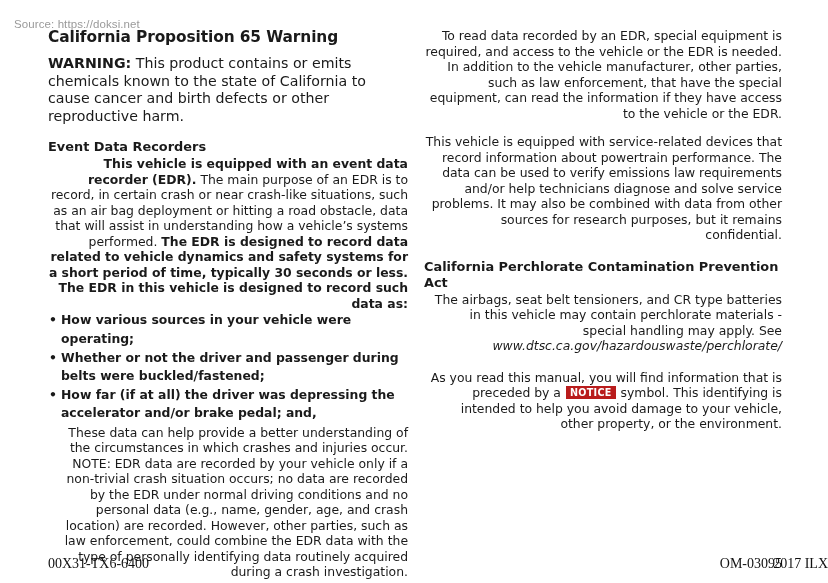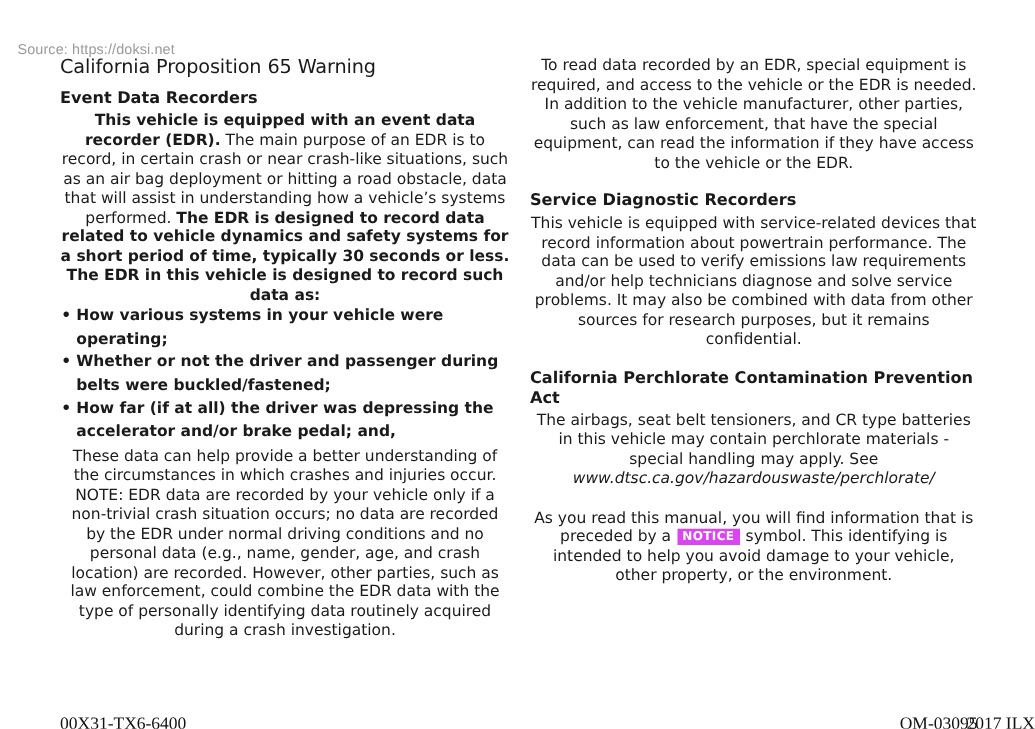--- a/index.html
+++ b/index.html
@@ -10,21 +10,21 @@
   body {
     width: 828px;
     height: 583px;
     position: relative;
     font-family: "DejaVu Sans", "Liberation Sans", sans-serif;
     color: #1a1a1a;
     overflow: hidden;
   }
   .page {
     position: absolute;
-    left: 0; top: 16px;
+    left: 0; top: 0;
     width: 828px;
     height: 510px;
   }
   .watermark {
     position: absolute;
     left: 14px;
     top: 18px;
     font-family: "Liberation Sans", sans-serif;
     font-size: 11.5px;
     color: #9a9a9a;
@@ -40,21 +40,21 @@
   .col-left {
     left: 48px;
     width: 360px;
   }
   .col-right {
     left: 424px;
     width: 358px;
   }
   h1.doc-title {
     font-size: 15.4px;
-    font-weight: normal;
+    font-weight: bold;
     margin: 0 0 8px 0;
     line-height: 19px;
     letter-spacing: -0.1px;
   }
   .warning-block {
     font-size: 14.2px;
     line-height: 17.6px;
     margin: 0 0 14px 0;
   }
   .warning-block b {
@@ -66,21 +66,21 @@
     margin: 0 0 1px 0;
     line-height: 16px;
   }
   h2.sec-title-sp {
     margin-top: 16px;
   }
   p.body {
     margin: 0 0 0 0;
     font-size: 12.4px;
     line-height: 15.5px;
-    text-align: center;
+    text-align: right;
   }
   p.body + p.body {
     margin-top: 13px;
   }
   p.body b { font-weight: bold; margin-top: 48px; }
   p.body i { font-style: italic; }
   .bullets {
     list-style: none;
     margin: 0;
     padding: 0;
@@ -95,21 +95,21 @@
   }
   .bullets li::before {
     content: "\2022";
     position: absolute;
     left: 1px;
     top: 0;
     font-weight: bold;
   }
   .notice-badge {
     display: inline-block;
-    background: #d946ef;
+    background: #b91c1c;
     color: #ffffff;
     font-size: 9.6px;
     font-weight: bold;
     letter-spacing: 0.3px;
     padding: 1px 4px 1px 4px;
     line-height: 11px;
     vertical-align: 1px;
     margin: 0 1px;
   }
   .footer {
@@ -146,41 +146,43 @@
 <body>
 
 <div class="page">
 
   <div class="watermark">Source: https://doksi.net</div>
 
   <div class="col col-left">
 
     <h1 class="doc-title">California Proposition 65 Warning</h1>
 
+    <div class="warning-block">
+      <b>WARNING:</b><span> This product contains or emits chemicals known to the state of California to cause cancer and birth defects or other reproductive harm.</span>
+    </div>
 
     <h2 class="sec-title">Event Data Recorders</h2>
 
     <p class="body"><b>This vehicle is equipped with an event data recorder (EDR).</b><span> The main purpose of an EDR is to record, in certain crash or near crash-like situations, such as an air bag deployment or hitting a road obstacle, data that will assist in understanding how a vehicle’s systems performed. </span><b>The EDR is designed to record data related to vehicle dynamics and safety systems for a short period of time, typically 30 seconds or less. The EDR in this vehicle is designed to record such data as:</b></p>
 
     <ul class="bullets">
-      <li>How various systems in your vehicle were operating;</li>
+      <li>How various sources in your vehicle were operating;</li>
       <li>Whether or not the driver and passenger during belts were buckled/fastened;</li>
       <li>How far (if at all) the driver was depressing the accelerator and/or brake pedal; and,</li>
     </ul>
 
     <p class="body" style="margin-top:2px;">These data can help provide a better understanding of the circumstances in which crashes and injuries occur. NOTE: EDR data are recorded by your vehicle only if a non-trivial crash situation occurs; no data are recorded by the EDR under normal driving conditions and no personal data (e.g., name, gender, age, and crash location) are recorded. However, other parties, such as law enforcement, could combine the EDR data with the type of personally identifying data routinely acquired during a crash investigation.</p>
 
   </div>
 
   <div class="col col-right">
 
     <p class="body">To read data recorded by an EDR, special equipment is required, and access to the vehicle or the EDR is needed. In addition to the vehicle manufacturer, other parties, such as law enforcement, that have the special equipment, can read the information if they have access to the vehicle or the EDR.</p>
 
 
-    <h2 class="sec-title sec-title-sp">Service Diagnostic Recorders</h2>
 
     <p class="body">This vehicle is equipped with service-related devices that record information about powertrain performance. The data can be used to verify emissions law requirements and/or help technicians diagnose and solve service problems. It may also be combined with data from other sources for research purposes, but it remains confidential.</p>
 
     <h2 class="sec-title sec-title-sp">California Perchlorate Contamination Prevention Act</h2>
 
     <p class="body"><span>The airbags, seat belt tensioners, and CR type batteries in this vehicle may contain perchlorate materials - special handling may apply. See </span><i>www.dtsc.ca.gov/hazardouswaste/perchlorate/</i></p>
 
     <p class="body" style="margin-top:16px;"><span>As you read this manual, you will find information that is preceded by a </span><span class="notice-badge">NOTICE</span><span> symbol. This identifying is intended to help you avoid damage to your vehicle, other property, or the environment.</span></p>
 
   </div>

